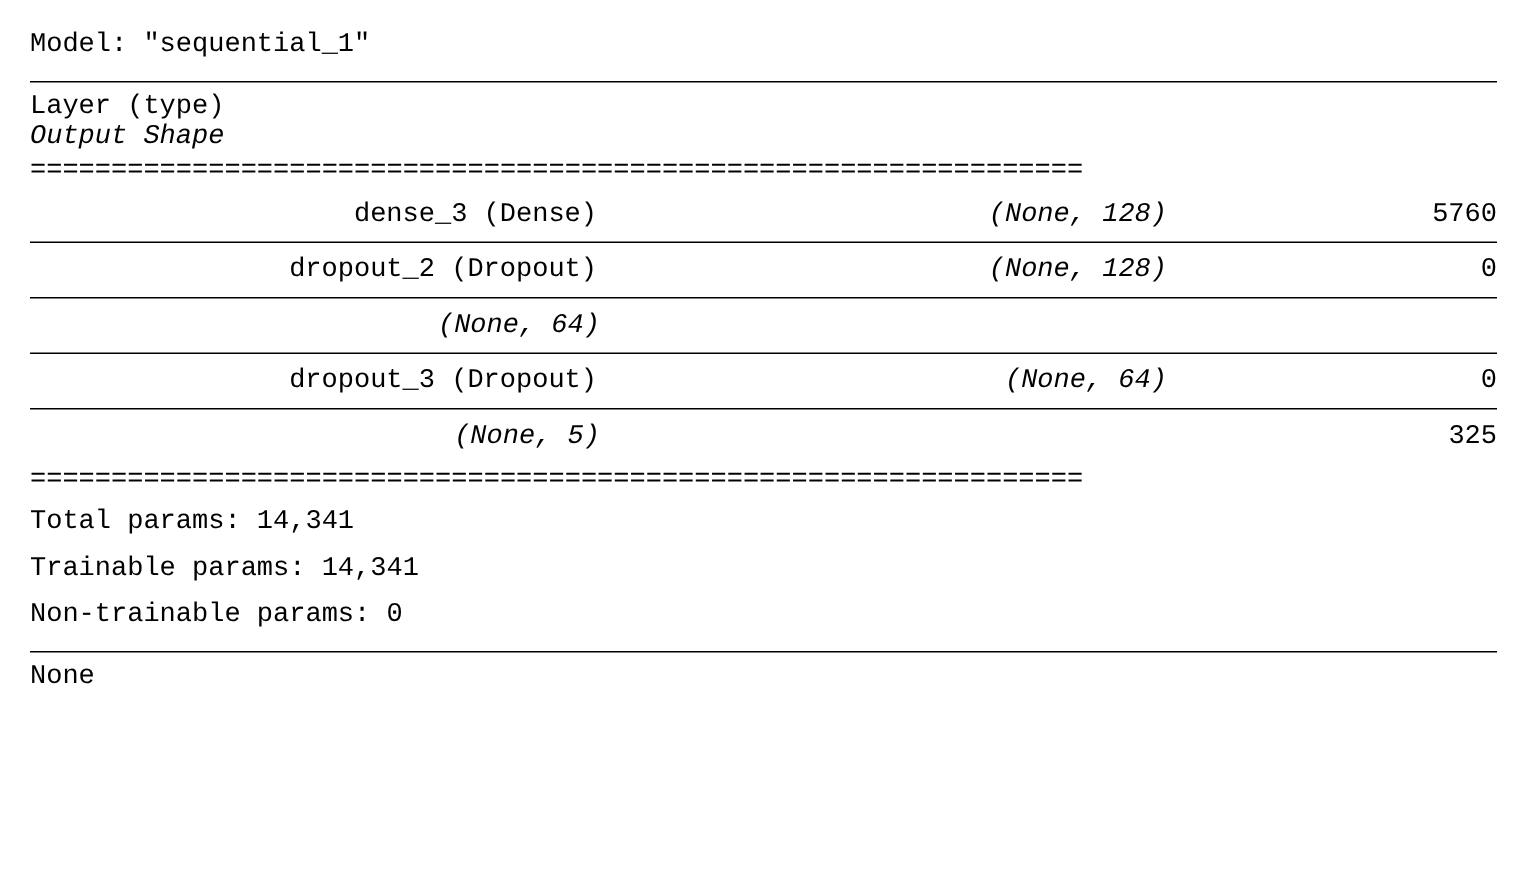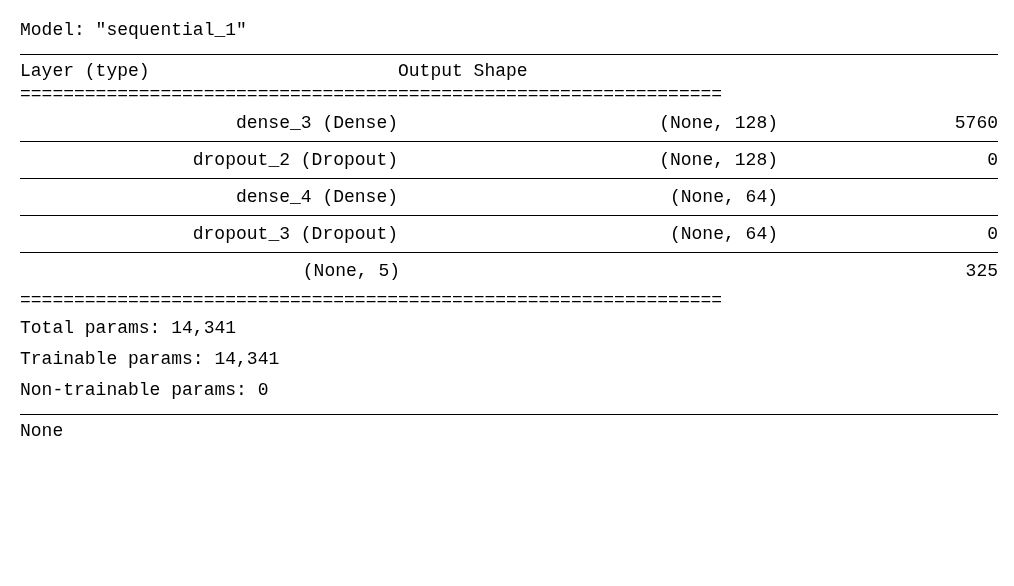--- a/index.html
+++ b/index.html
@@ -24,33 +24,35 @@
       display: flex;
       width: 978px;
     }
     .col1 {
       width: 378px;
       flex-shrink: 0;
     }
     .col2 {
       width: 380px;
       flex-shrink: 0;
+      font-style: italic;
     }
     .col3 {
       flex: 1;
     }
     .hr-line {
       width: 978px;
       border: none;
       border-top: 1.5px solid #000;
       margin: 0;
     }
     .header-row {
       padding-top: 6px;
       padding-bottom: 2px;
+      flex-direction: column;
     }
     .double-line {
       font-family: "Courier New", Courier, monospace;
       letter-spacing: 0;
       white-space: pre;
       line-height: 1;
       margin: 2px 0;
       font-size: 18px;
       overflow: hidden;
       width: 978px;
@@ -90,21 +92,20 @@
 <hr class="hr-line">
 
 <div class="row layer-row">
   <div class="col1">dropout_2 (Dropout)</div>
   <div class="col2">(None, 128)</div>
   <div class="col3">0</div>
 </div>
 <hr class="hr-line">
 
 <div class="row layer-row">
-  <div class="col1">dense_4 (Dense)</div>
   <div class="col2">(None, 64)</div>
 </div>
 <hr class="hr-line">
 
 <div class="row layer-row">
   <div class="col1">dropout_3 (Dropout)</div>
   <div class="col2">(None, 64)</div>
   <div class="col3">0</div>
 </div>
 <hr class="hr-line">

